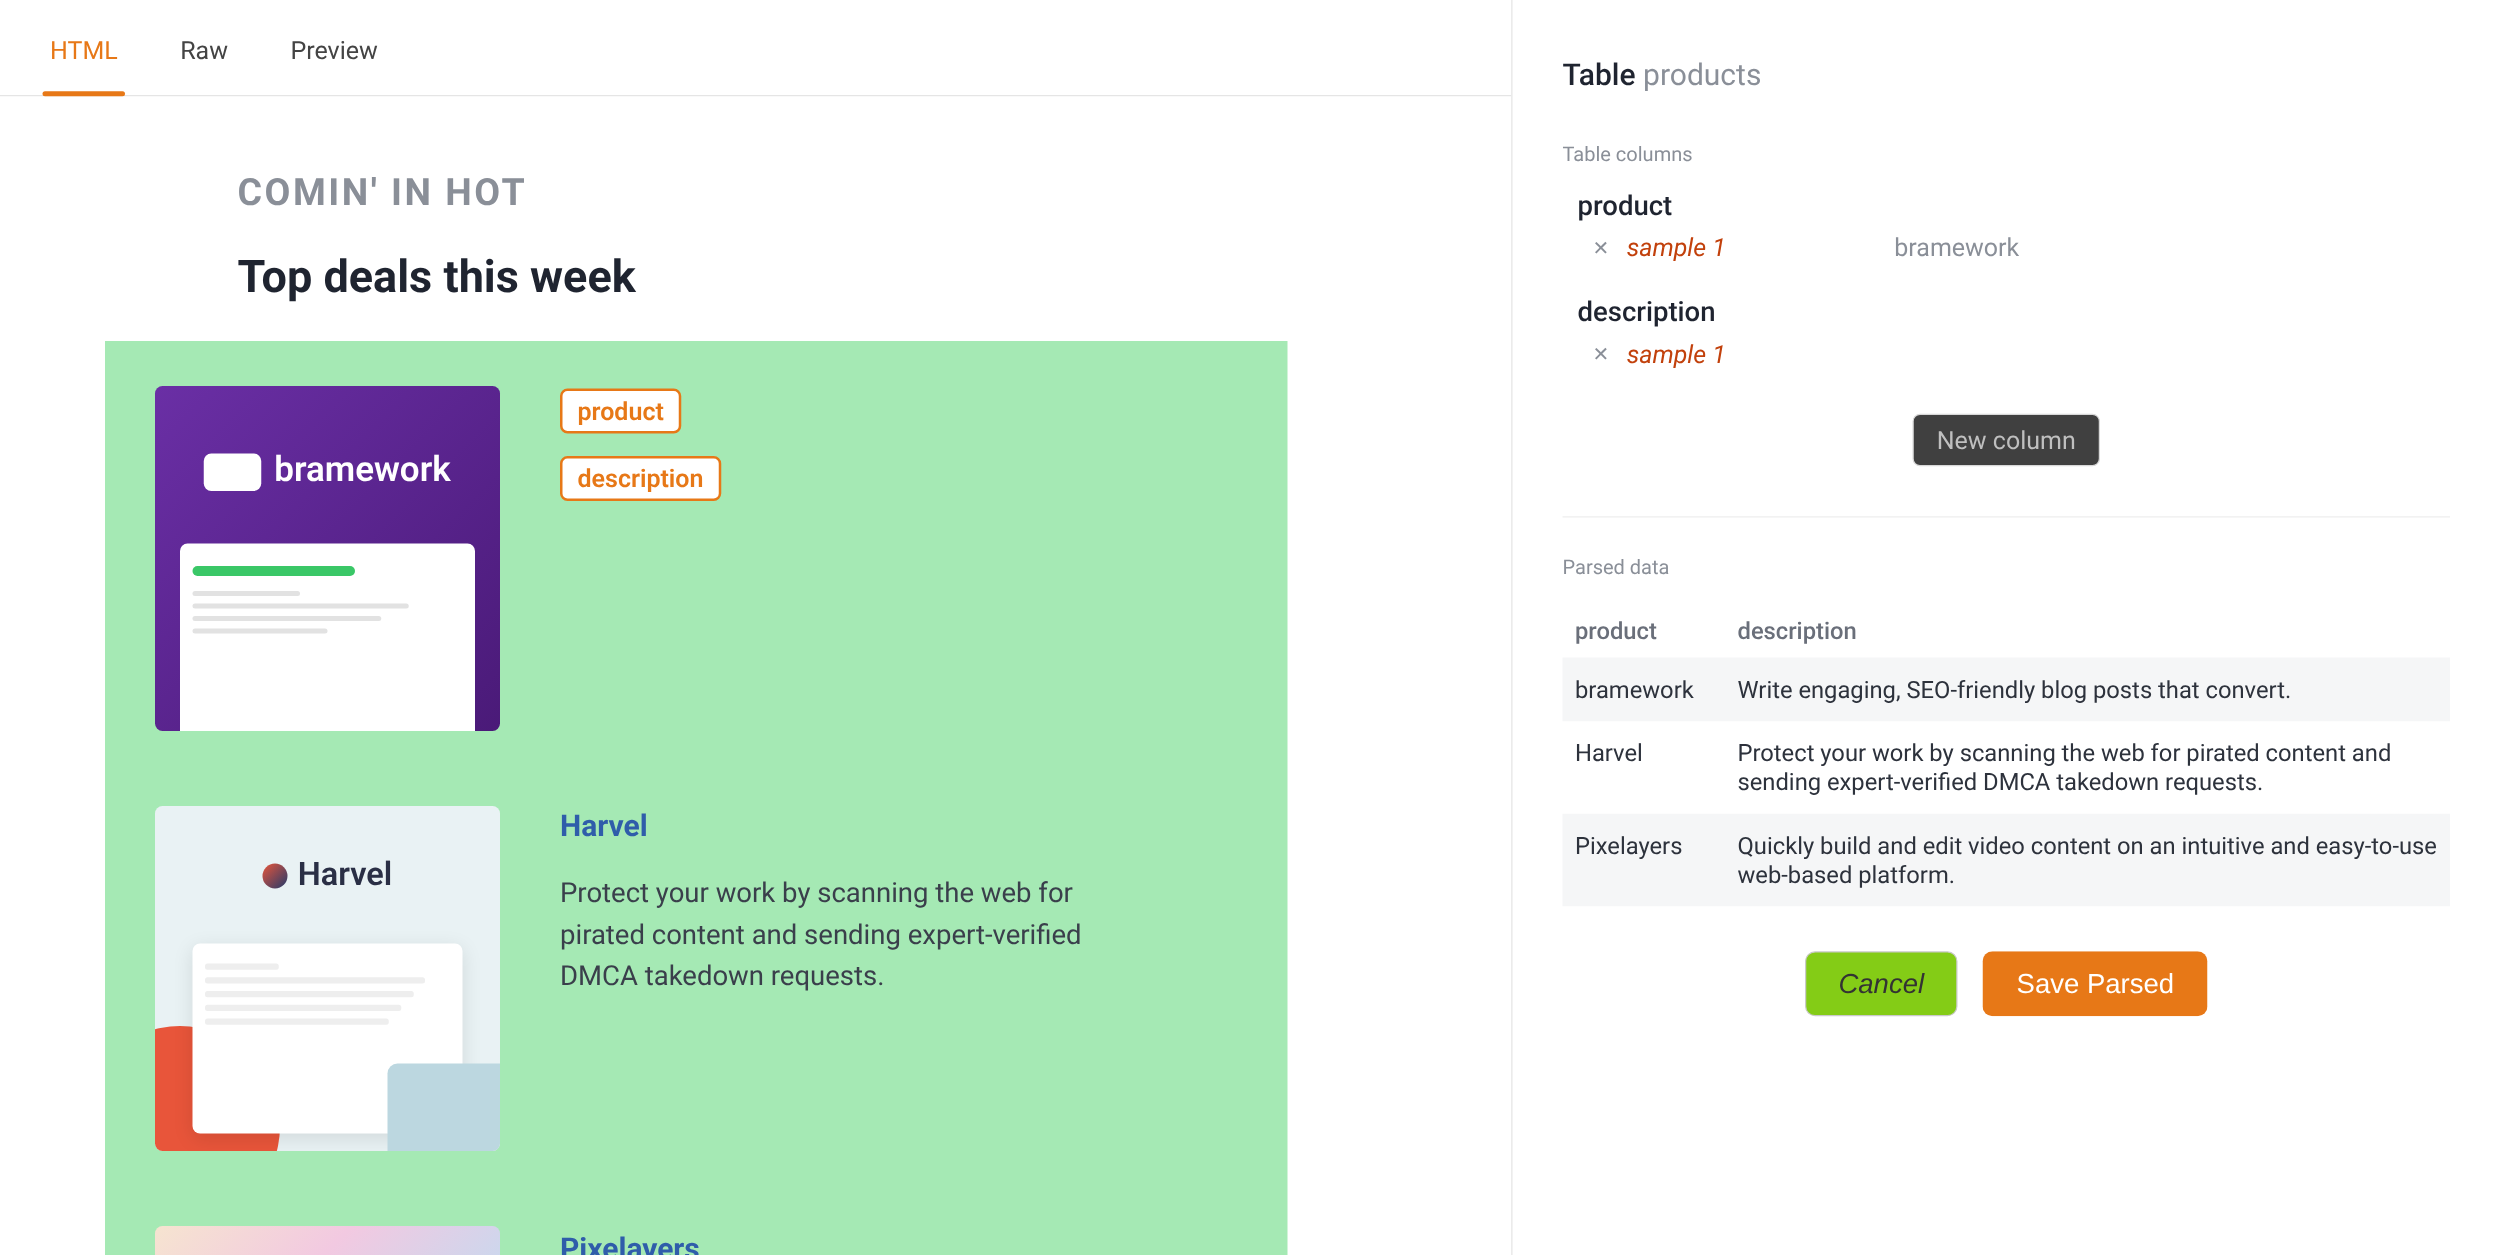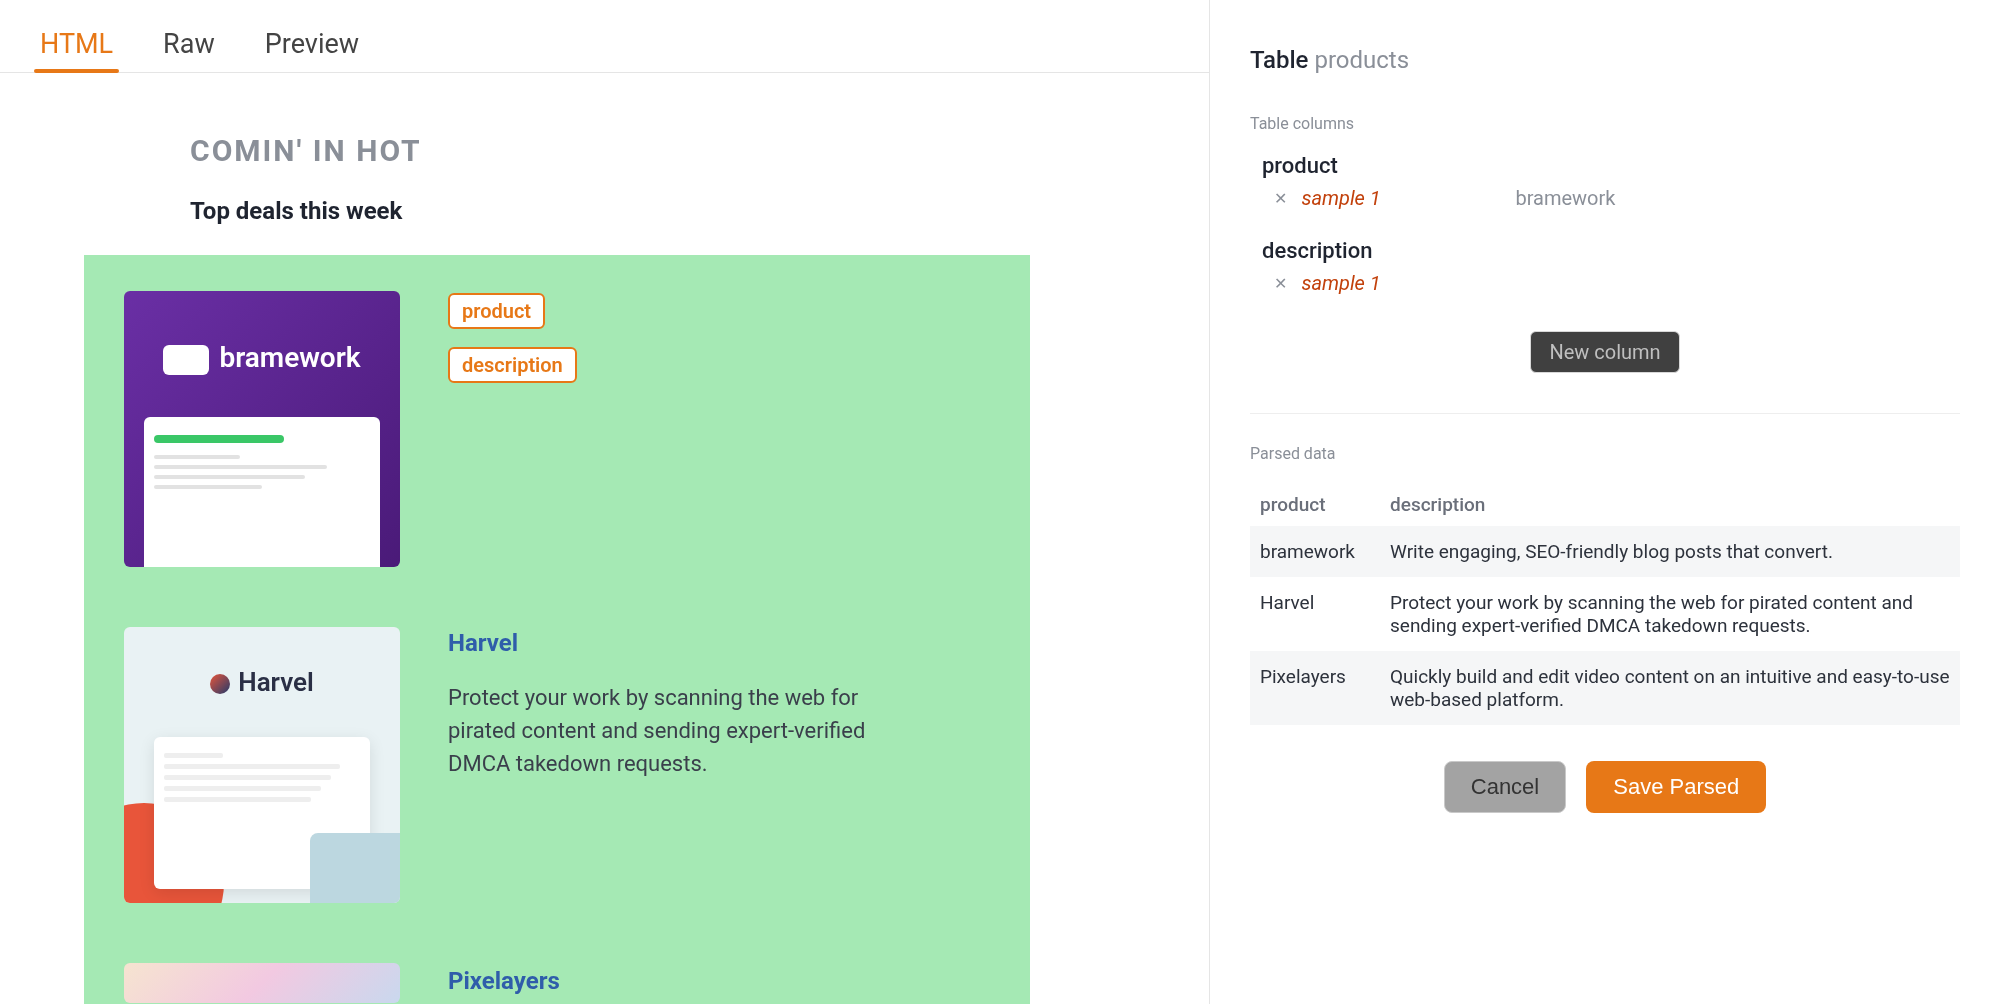--- a/index.html
+++ b/index.html
@@ -1,25 +1,25 @@
 <!DOCTYPE html>
 <html><head>
 <meta charset="utf-8">
 <style>
   * { box-sizing: border-box; margin: 0; padding: 0; }
   body { font-family: -apple-system, BlinkMacSystemFont, "Segoe UI", Roboto, sans-serif; color: #333; background: #fff; width: 2000px; height: 1004px; overflow: hidden; }
   .app { display: flex; height: 100%; }
   .left-pane { flex: 0 0 1210px; display: flex; flex-direction: column; border-right: 1px solid #e5e5e5; }
   .tabs { display: flex; gap: 50px; padding: 18px 40px 0 40px; border-bottom: 1px solid #e5e5e5; }
-  .tab { padding: 10px 0 12px 0; font-size: 27px; color: #444; cursor: pointer; position: relative; }
+  .tab { padding: 10px 0 24px 0; font-size: 20px; color: #444; cursor: pointer; position: relative; }
   .tab.active { color: #e77817; }
   .tab.active::after { content:""; position:absolute; left:-6px; right:-6px; bottom:-1px; height:4px; background:#e77817; border-radius:2px; }
   .content-scroll { flex:1; overflow-y:auto; padding: 60px 100px 0 190px; }
   .kicker { font-size: 30px; font-weight: 700; letter-spacing: 2px; color: #8a8f98; margin-bottom: 29px; }
-  .headline { font-size: 24px; font-weight: 700; color: #1f2430; margin-bottom: 30px; }
+  .headline { font-size: 36px; font-weight: 700; color: #1f2430; margin-bottom: 30px; }
   .green-area { background: #a5e9b4; padding: 36px 40px 40px 40px; margin-left: -106px; width: 946px; }
   .card-row { display: flex; gap: 48px; margin-bottom: 60px; }
   .card-row:last-child { margin-bottom: 0; }
   .thumb { width: 276px; height: 276px; border-radius: 6px; background:#eee; flex-shrink:0; position:relative; overflow:hidden; }
   .thumb.bramework { background: linear-gradient(135deg,#6a2fa5,#4a1a78); }
   .thumb.bramework .bw-logo { position:absolute; top:50px; left:0; right:0; text-align:center; color:#fff; font-size:28px; font-weight:600; }
   .thumb.bramework .bw-logo .icn { display:inline-block; width:46px; height:30px; background:#fff; border-radius:6px; margin-right:10px; vertical-align:middle; position:relative; }
   .thumb.bramework .bw-card { position:absolute; left:20px; right:20px; bottom:0; height:150px; background:#fff; border-radius:6px 6px 0 0; padding:10px; }
   .thumb.bramework .bw-bar { height:8px; background:#3ac767; border-radius:4px; width:60%; margin:8px 0 12px 0; }
   .thumb.bramework .bw-line { height:4px; background:#e2e2e2; margin:6px 0; border-radius:2px; }
@@ -48,21 +48,21 @@
   .sample-val { font-size:20px; color:#8a8f98; flex:1; white-space:nowrap; overflow:hidden; text-overflow:ellipsis; }
   .new-col-wrap { text-align:center; margin-top:8px; }
   .new-col { display:inline-block; border:1px solid #d8d8d8; color:#bfbfbf; font-size:20px; padding:8px 18px; border-radius:6px; background:#404040; cursor:pointer; }
   .divider { height:1px; background:#eee; margin:40px 0 30px 0; }
   .parsed-table { width:100%; border-collapse:collapse; font-size:19px; }
   .parsed-table th { text-align:left; font-weight:500; color:#6a6f7a; padding:10px 10px; }
   .parsed-table td { padding:14px 10px; vertical-align:top; color:#2d323c; }
   .parsed-table tbody tr:nth-child(odd) { background:#f5f6f7; }
   .footer-buttons { margin-top:36px; display:flex; justify-content:center; gap:20px; }
   .btn { font-size:22px; padding:12px 26px; border-radius:8px; cursor:pointer; border:1px solid transparent; }
-  .btn.cancel { background:#a3a3a3; border-color:#c9c9c9; color:#333; }
+  .btn.cancel { background:#84cc16; border-color:#c9c9c9; color:#333;font-style:italic; }
   .btn.save { background:#e77817; color:#fff; }
 </style>
 </head>
 <body>
 
 <div class="app">
   <div class="left-pane">
     <div class="tabs">
       <div class="tab active">HTML</div>
       <div class="tab">Raw</div>

